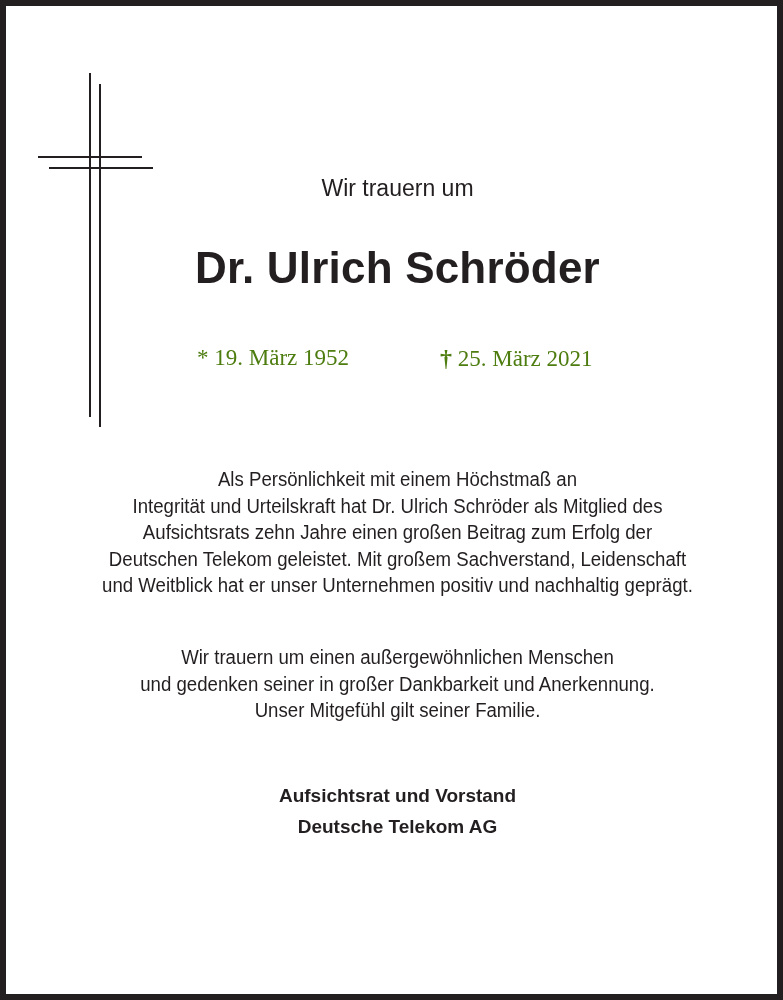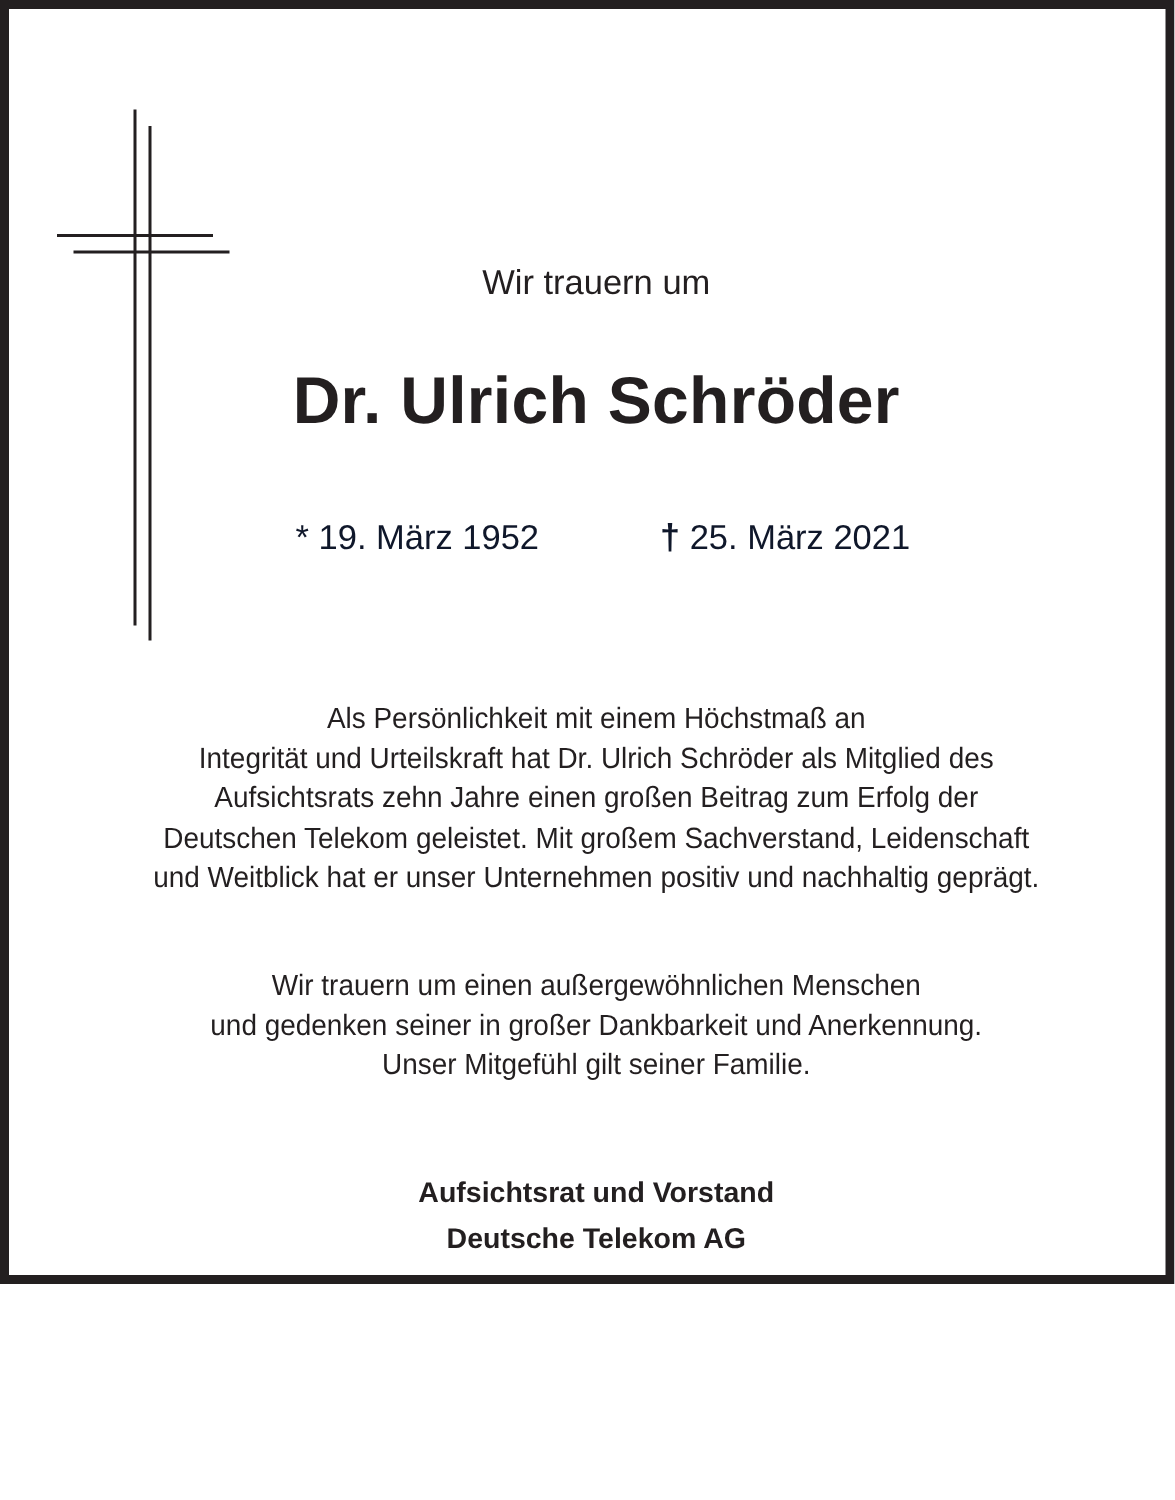--- a/index.html
+++ b/index.html
@@ -1,28 +1,28 @@
 <!DOCTYPE html>
 <html><head>
   <meta charset="utf-8">
   <style>
     html, body { margin: 0; padding: 0; background: #ffffff; }
     body { width: 783px; height: 1000px; position: relative; overflow: hidden; }
     .frame {
-      position: absolute; left: 0; top: 0; width: 783px; height: 856px;
+      position: absolute; left: 0; top: 0; width: 783px; height: 1000px;
       box-sizing: border-box; border: 6px solid #231f20; background: #fff;
     }
     .line { position: absolute; background: #231f20; }
     .text {
       position: absolute; left: 0; width: 783px; text-align: center;
       font-family: "Liberation Sans", sans-serif; color: #231f20; white-space: nowrap;
     }
     .intro { top: 168px; font-size: 23px; line-height: 28px; }
     .name { top: 236px; font-size: 44px; line-height: 52px; font-weight: bold; letter-spacing: 0.2px; }
-    .date { position: absolute; top: 338px; font-family: Liberation Sans, sans-serif; font-size: 23px; line-height: 28px; color: #0f172a; white-space: nowrap; }
+    .date { position: absolute; top: 338px; font-family: Liberation Serif, serif; font-size: 23px; line-height: 28px; color: #4d7c0f; white-space: nowrap; }
     .birth { left: 191px; }
     .death { left: 434px; }
     .dagger { font-weight: bold; font-size: 24px; }
     .para { font-size: 19.5px; line-height: 26.6px; }
     .para .ln { display: block; transform: scaleX(0.955); transform-origin: center; }
     .p1 { top: 460px; }
     .p2 { top: 638px; }
     .sig { font-size: 19px; line-height: 31px; font-weight: bold; top: 774px; }
   </style>
 </head>

